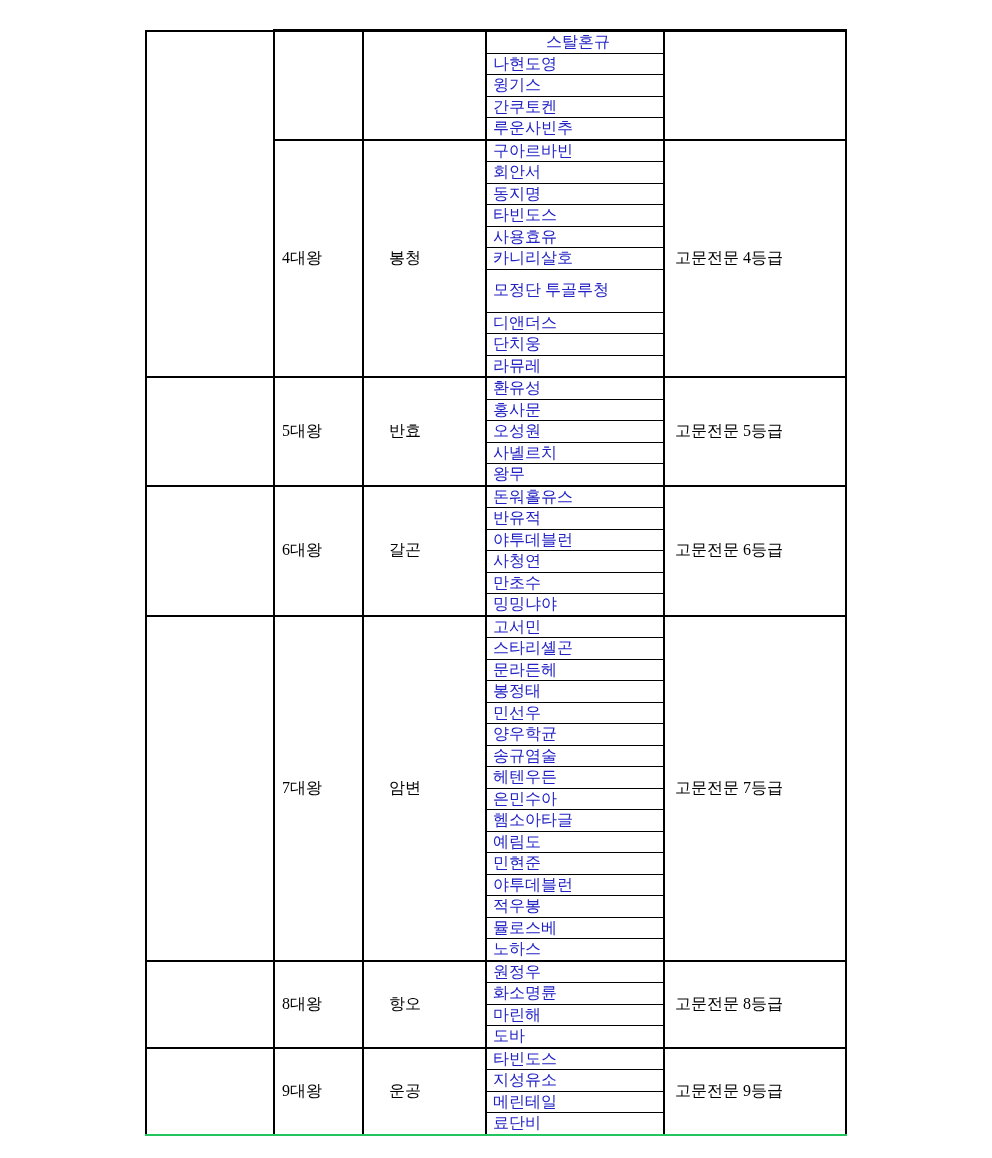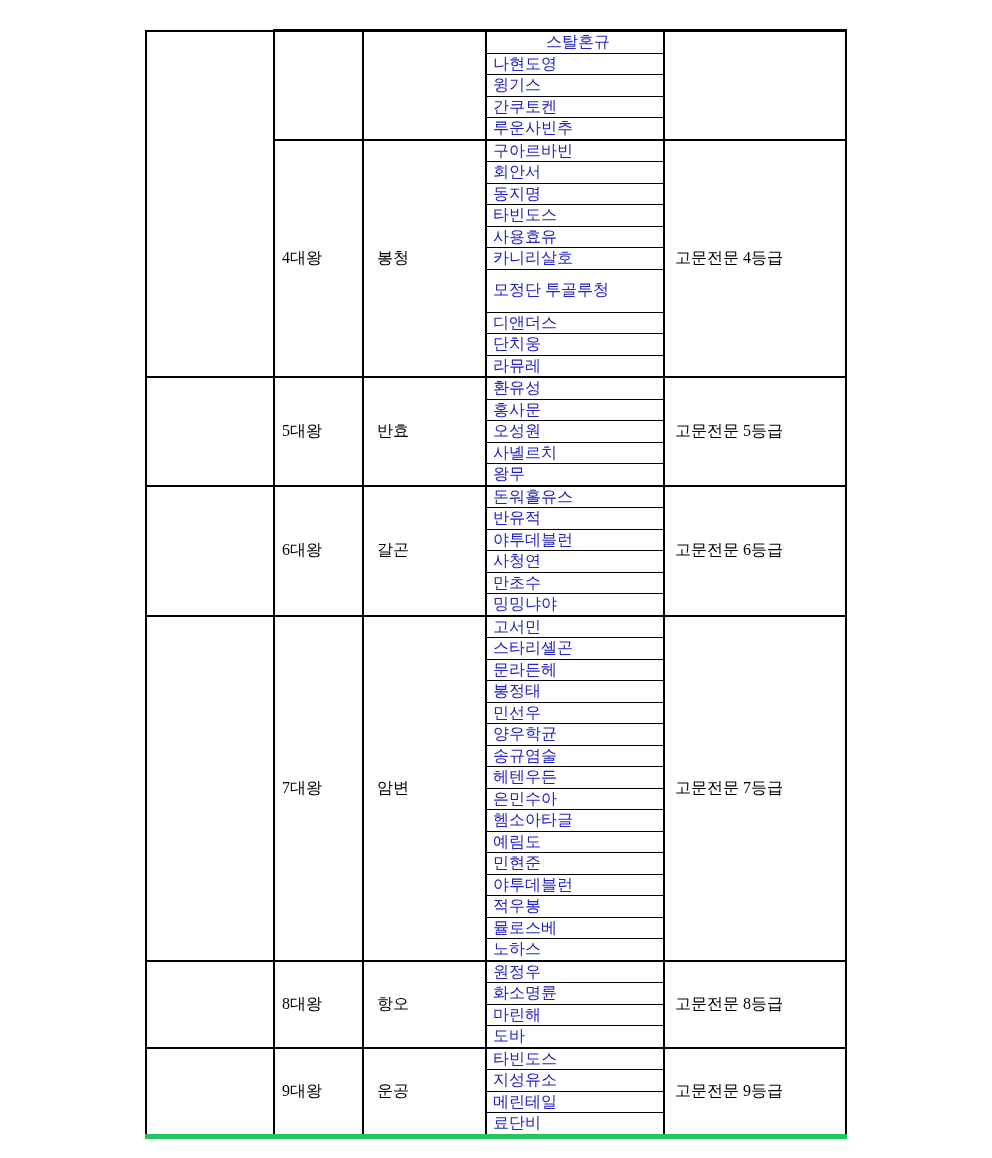--- a/index.html
+++ b/index.html
@@ -29,32 +29,32 @@
     padding: 0;
     font-size: 16px;
     line-height: 1.15;
     color: #000;
     vertical-align: middle;
     overflow: hidden;
     white-space: nowrap;
   }
   td.c1 { }
   td.c2 { padding-left: 7px; border-radius: 22px; }
-  td.c3 { padding-left: 13px; font-family: Liberation Serif, serif; }
+  td.c3 { padding-left: 25px; font-family: Liberation Serif, serif; }
   td.c4 {
     padding-left: 6px;
     height: 20.5px;
     color: var(--member-blue, #2222c4);
   }
   td.c5 { padding-left: 10px; }
   td.tall { height: 42px; }
   td.top-thick { border-top: 3px solid #000; text-align: center; }
   td.top-thin  { border-top: 2px solid #000; }
   td.group-top { border-top: 2px solid #000; }
-  td.bottom-thick { border-bottom: 5px solid #22c55e; }
+  td.bottom-thick { border-bottom: 2px solid #22c55e; }
 </style>
 </head>
 <body>
 
 <div class="page">
   <table class="rank-table">
     <colgroup>
       <col style="width:128px">
       <col style="width:89px">
       <col style="width:123px">

